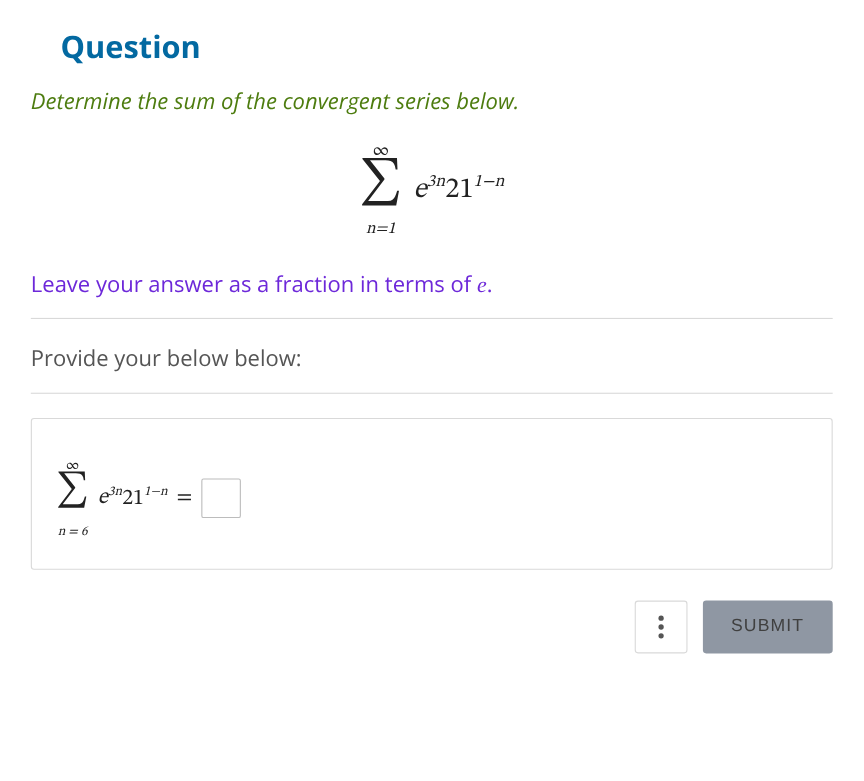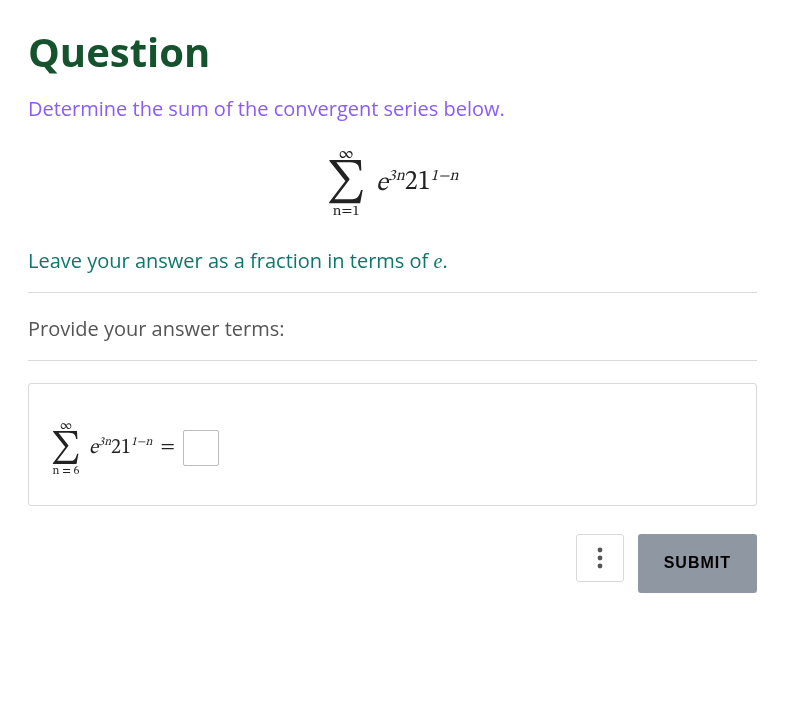--- a/index.html
+++ b/index.html
@@ -9,30 +9,32 @@
     }
     body {
       font-family: 'Segoe UI', 'Open Sans', -apple-system, sans-serif;
       color: #464646;
       background: #fff;
       width: 785px;
       height: 710px;
       padding: 24px 28px;
     }
     .question-title {
-      font-size: 40px;
+      font-size: 28px;
       font-weight: 700;
-      color: #14532d;
+      color: #0369a1;
       margin-bottom: 16px;
+      margin-left: 27px;
     }
     .prompt-text {
       font-size: 20px;
-      color: #8b5cf6;
+      color: #4d7c0f;
       margin-bottom: 24px;
       font-weight: 400;
+      font-style: italic;
     }
     .math-display {
       text-align: center;
       margin: 20px 0 28px 0;
       font-family: 'Cambria Math', 'STIX Two Math', 'Times New Roman', serif;
       font-size: 26px;
       color: #222;
     }
     .sigma-block {
       display: inline-flex;
@@ -44,39 +46,40 @@
     .sigma-top {
       font-size: 16px;
       margin-bottom: 2px;
     }
     .sigma-sym {
       font-size: 42px;
       line-height: 0.9;
     }
     .sigma-bot {
       font-size: 15px;
-      margin-top: 2px;
+      font-style: italic;
+      margin-top: 16px;
     }
     .term {
       display: inline-block;
       vertical-align: middle;
       font-style: italic;
       margin-left: 4px;
     }
     .sup {
       font-size: 0.6em;
       vertical-align: super;
     }
     .norm {
       font-style: normal;
       margin-top: 16px;
     }
     .instruction {
       font-size: 20px;
-      color: #0f766e;
+      color: #6d28d9;
       margin-bottom: 18px;
     }
     .em {
       font-style: italic;
       font-family: 'Cambria Math', serif;
     }
     .divider {
       border: none;
       border-top: 1px solid #d9d9d9;
       margin: 18px 0 22px 0;
@@ -138,28 +141,28 @@
       background: #fff;
       cursor: pointer;
       display: flex;
       align-items: center;
       justify-content: center;
     }
     .more-btn svg {
       fill: #555;
     }
     .submit-btn {
-      height: 59px;
+      height: 48px;
       padding: 0 26px;
       background: #8f97a3;
-      color: #000000;
+      color: #404040;
       border: none;
       border-radius: 3px;
       font-size: 16px;
-      font-weight: 700;
+      font-weight: 400;
       letter-spacing: 1px;
       cursor: pointer;
     }
   </style>
 </head>
 <body>
 
 <h1 class="question-title">Question</h1>
 
 <p class="prompt-text">Determine the sum of the convergent series below.</p>
@@ -174,21 +177,21 @@
     <span>e</span><span class="sup">3n</span><span class="norm">21</span><span class="sup">1−n</span>
   </span>
 </div>
 
 <p class="instruction">
   <span>Leave your answer as a fraction in terms of </span><span class="em">e</span><span>.</span>
 </p>
 
 <hr class="divider">
 
-<p class="answer-heading">Provide your answer terms:</p>
+<p class="answer-heading">Provide your below below:</p>
 
 <hr class="divider">
 
 <div class="answer-box">
   <div class="math-inline">
     <span class="sigma-block">
       <span class="sigma-top">∞</span>
       <span class="sigma-sym">∑</span>
       <span class="sigma-bot">n = 6</span>
     </span>

